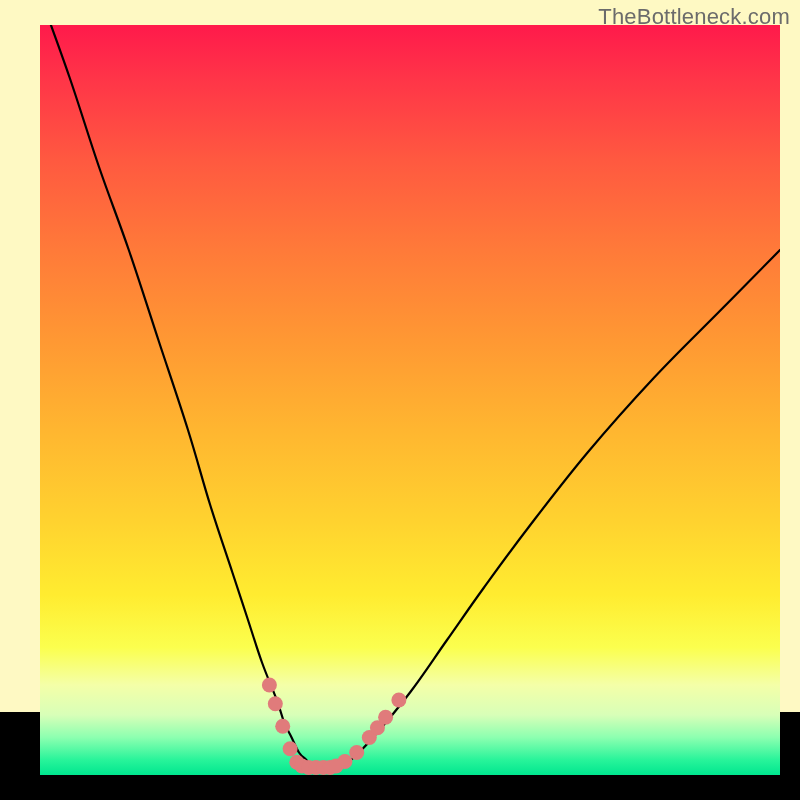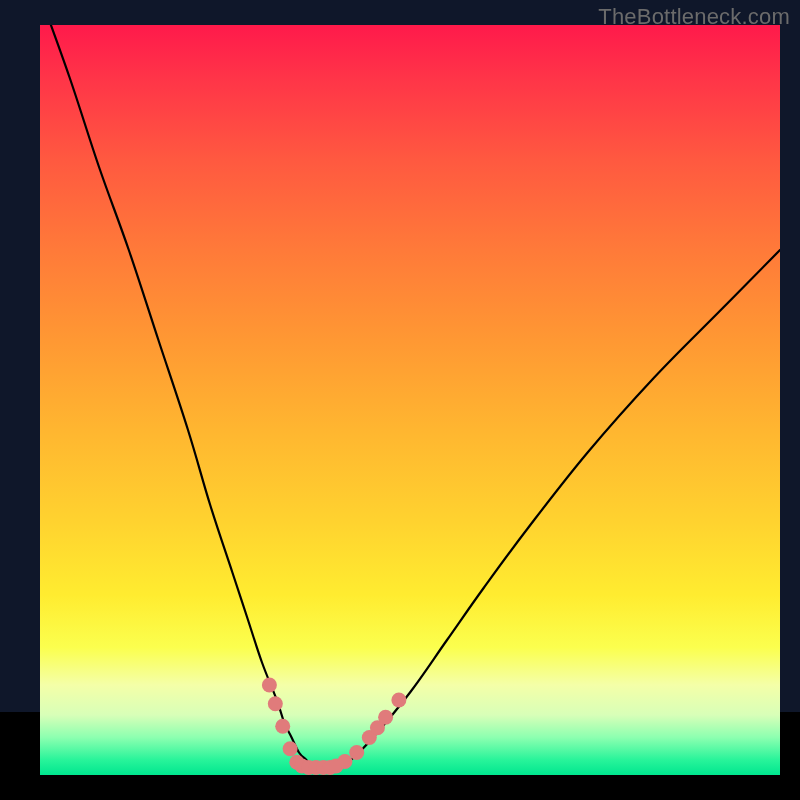--- a/index.html
+++ b/index.html
@@ -10,21 +10,21 @@
     background: #000;
     overflow: hidden;
     font-family: Arial, Helvetica, sans-serif;
   }
   .frame {
     position: absolute;
     left: 0;
     top: 0;
     width: 800px;
     height: 712px;
-    background: #0f172a;
+    background: #fef9c3;
   }
   .plot {
     position: absolute;
     left: 40px;
     top: 25px;
     width: 740px;
     height: 750px;
     background: linear-gradient(to bottom,
       #ff1a4b 0%,
       #ff3448 7%,

